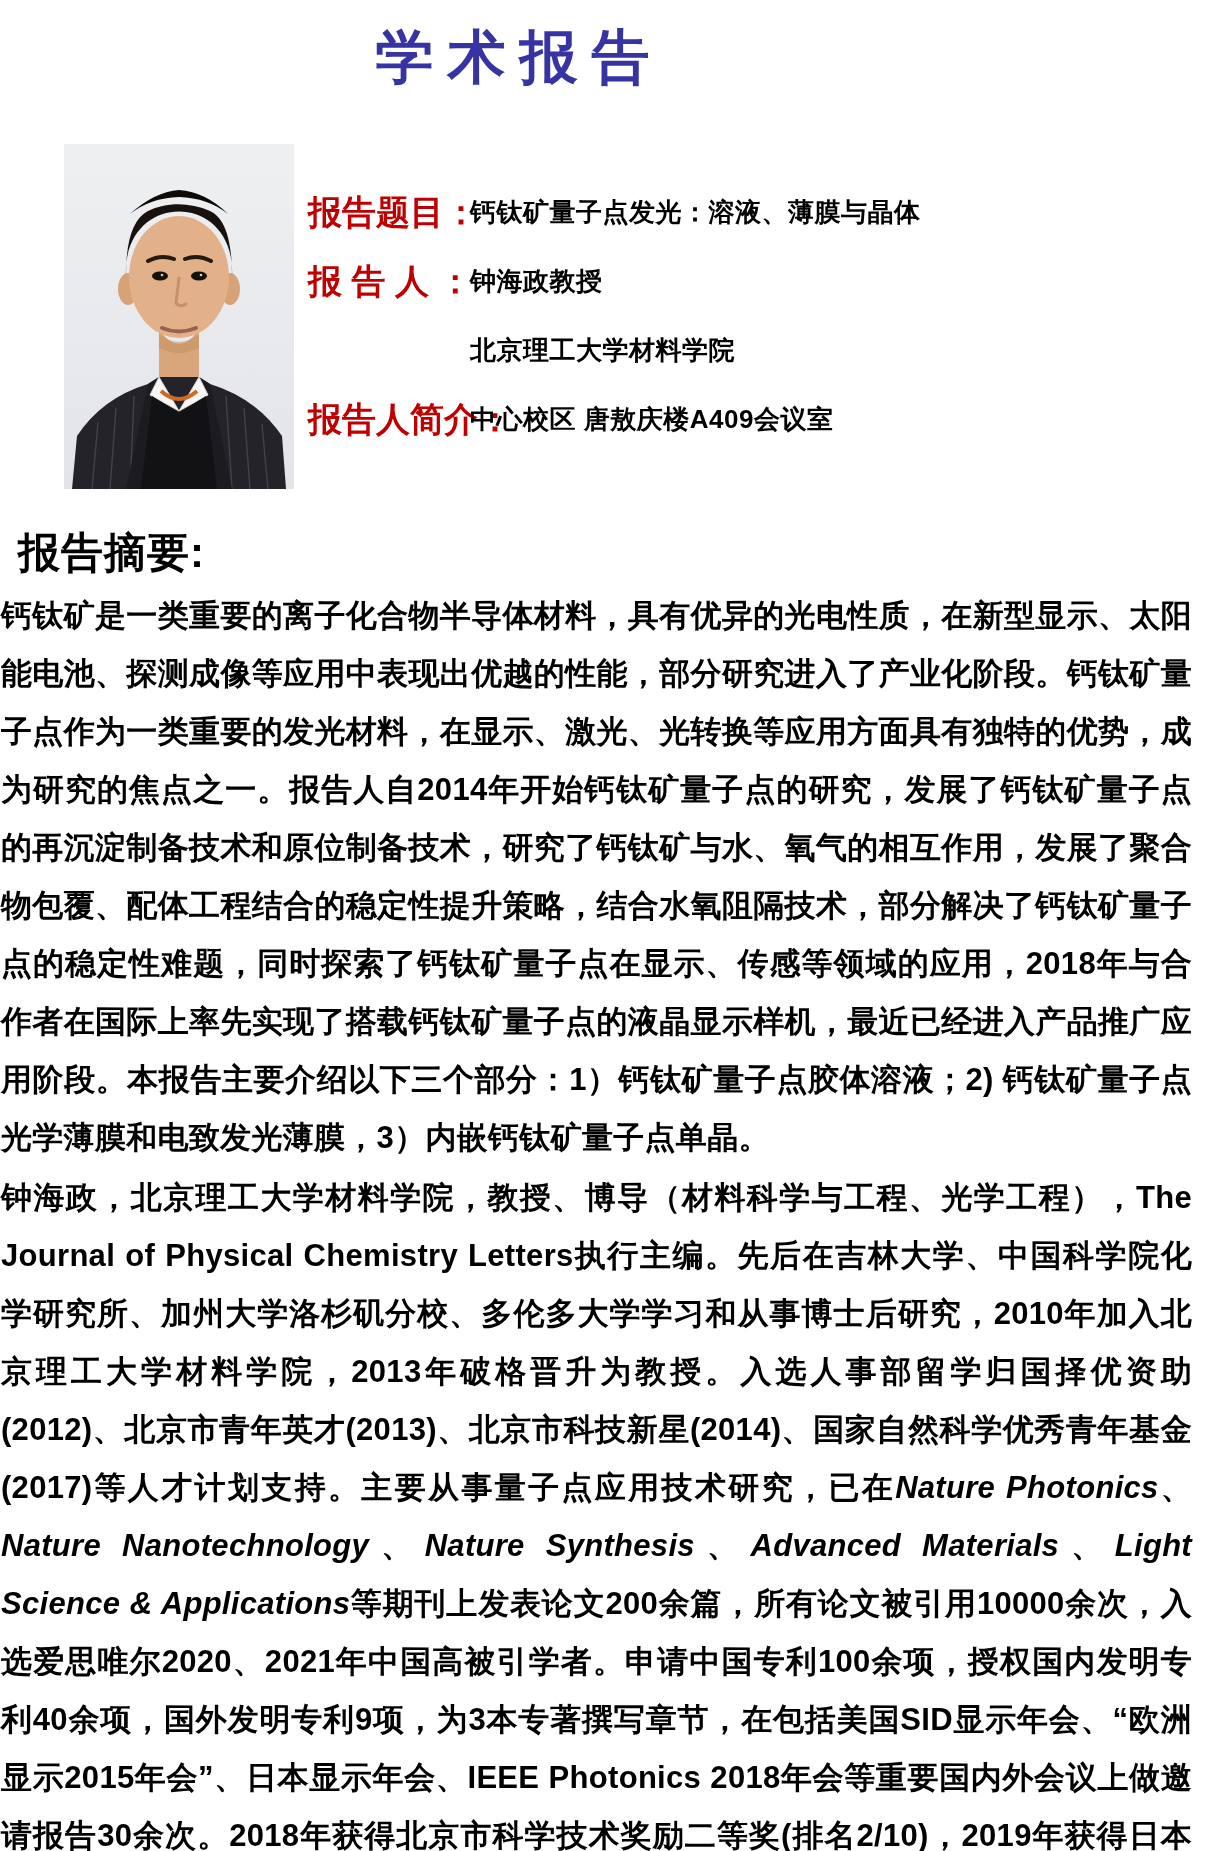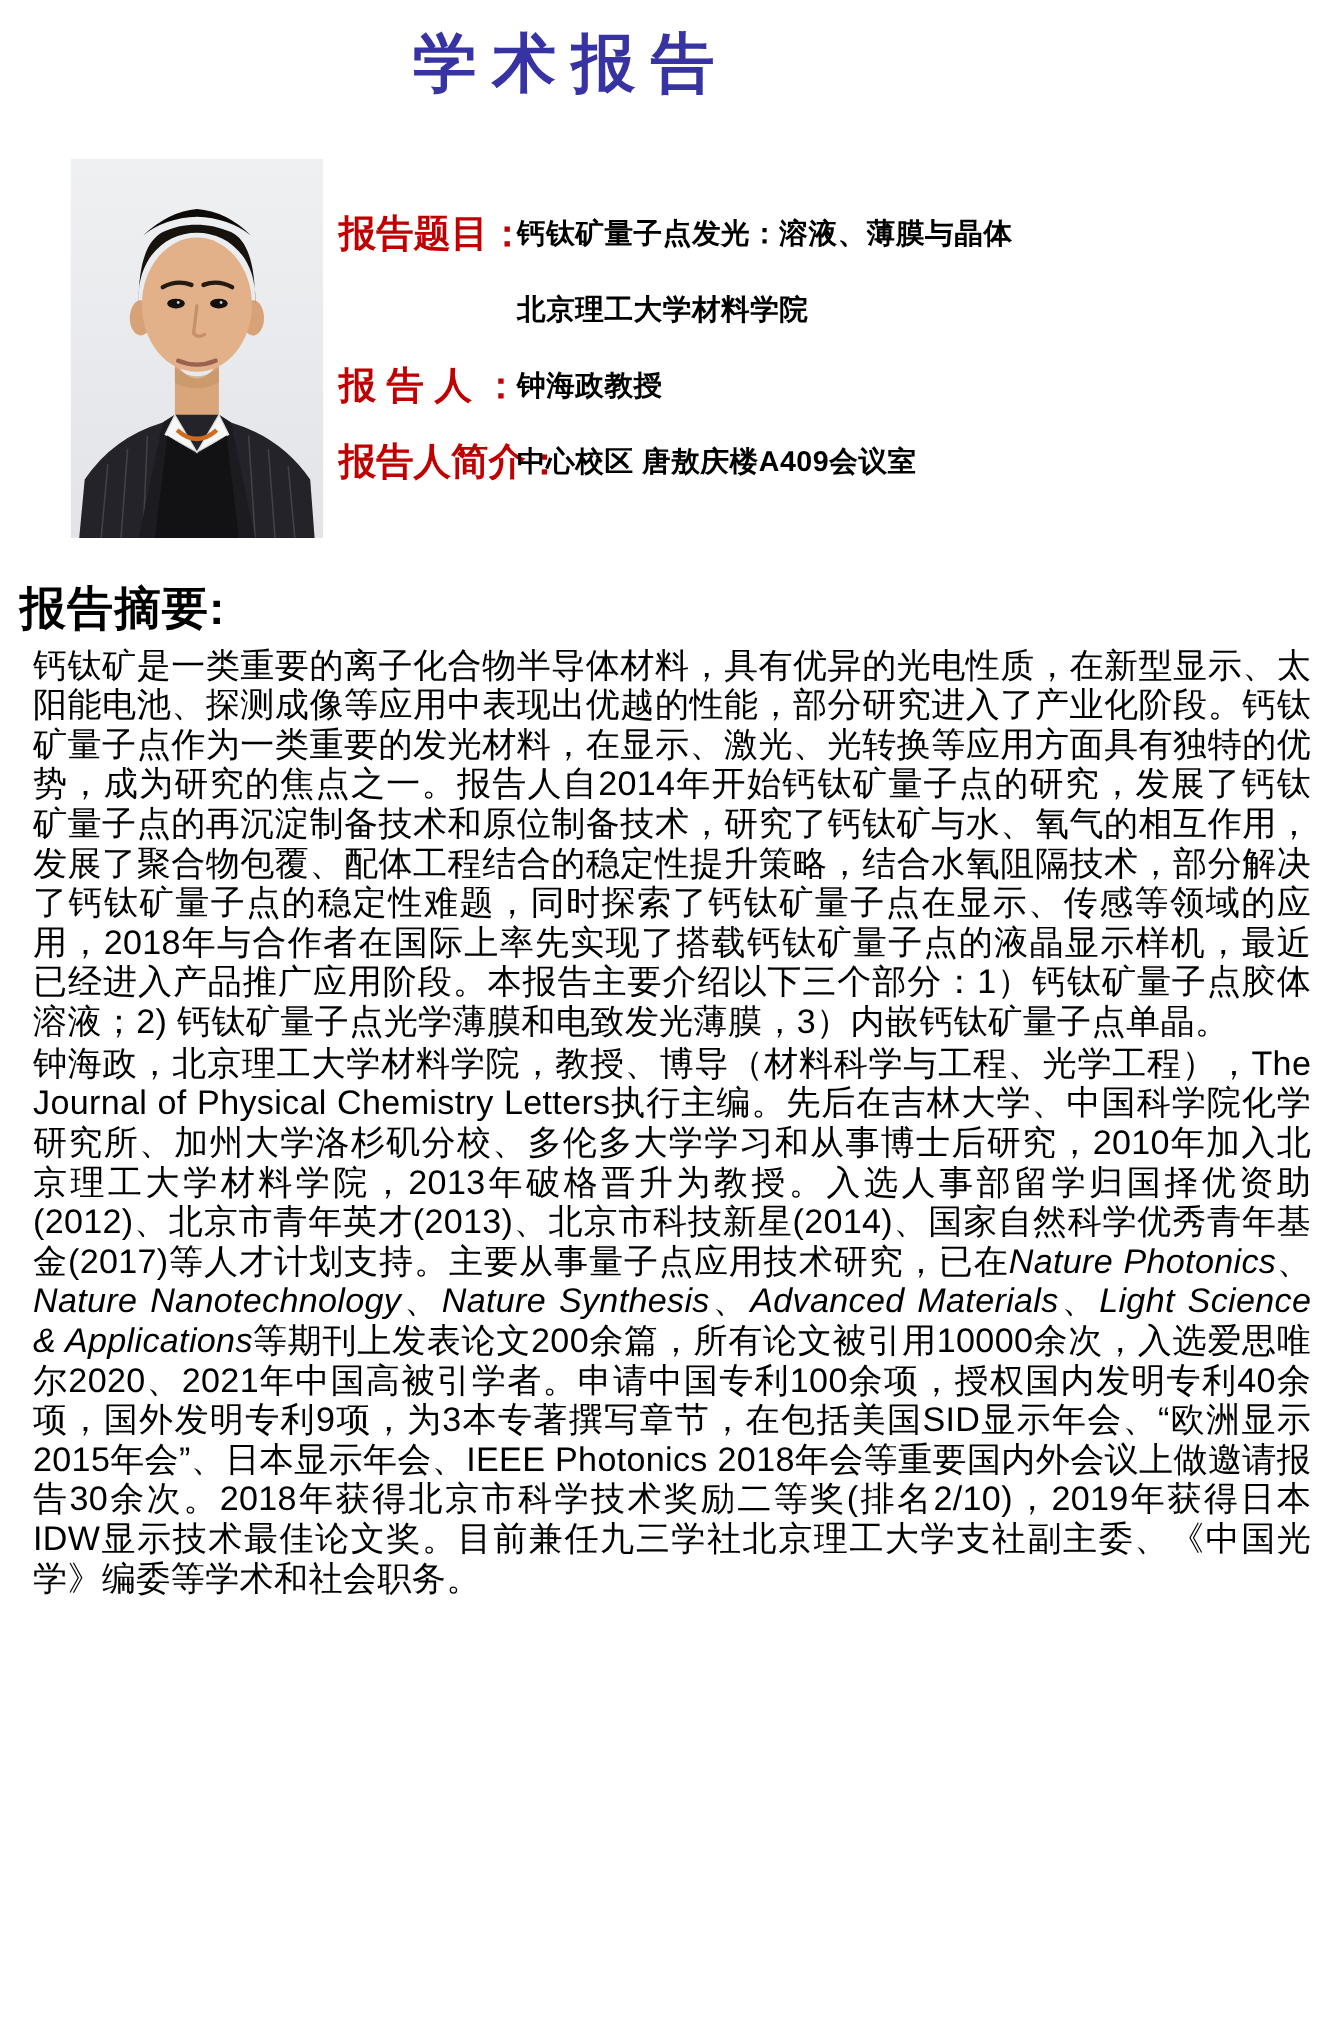--- a/index.html
+++ b/index.html
@@ -54,25 +54,26 @@
     letter-spacing: 0.5px;
   }
   .section-heading {
     margin: 36px 18px 6px 18px;
     font-size: 42px;
     font-weight: bold;
     letter-spacing: 1px;
   }
   .section-heading.bio-h { margin-top: 8px; }
   .body-text {
-    margin: 2px 17px 0 30px;
+    margin: 2px 17px 0 1px;
     font-size: 31px;
-    line-height: 36px;
+    line-height: 58px;
     text-align: justify;
     letter-spacing: 0.3px;
+    font-weight: bold;
   }
   .body-text em { font-style: italic; }
 </style>
 </head>
 <body>
 
 <div class="page">
 
   <h1 class="title">学术报告</h1>
 
@@ -132,26 +133,26 @@
 
         <path d="M88,252 L115,269 L142,252 L153,345 L77,345 Z" fill="#121215"></path>
       </svg>
     </div>
     <div class="info" id="info-rows">
         <div class="info-row">
           <span class="info-label">报告题目：</span>
           <span class="info-value">钙钛矿量子点发光：溶液、薄膜与晶体</span>
         </div>
         <div class="info-row">
+          <span class="info-label">报 告 人 ：</span>
+          <span class="info-value">钟海政教授</span>
+        </div>
+        <div class="info-row">
           <span class="info-label"></span>
           <span class="info-value">北京理工大学材料学院</span>
-        </div>
-        <div class="info-row">
-          <span class="info-label">报 告 人 ：</span>
-          <span class="info-value">钟海政教授</span>
         </div>
         <div class="info-row">
           <span class="info-label">报告人简介：</span>
           <span class="info-value">中心校区 唐敖庆楼A409会议室</span>
         </div>
       </div>
   </div>
 
   <h2 class="section-heading">报告摘要:</h2>
   <p class="body-text">钙钛矿是一类重要的离子化合物半导体材料，具有优异的光电性质，在新型显示、太阳能电池、探测成像等应用中表现出优越的性能，部分研究进入了产业化阶段。钙钛矿量子点作为一类重要的发光材料，在显示、激光、光转换等应用方面具有独特的优势，成为研究的焦点之一。报告人自2014年开始钙钛矿量子点的研究，发展了钙钛矿量子点的再沉淀制备技术和原位制备技术，研究了钙钛矿与水、氧气的相互作用，发展了聚合物包覆、配体工程结合的稳定性提升策略，结合水氧阻隔技术，部分解决了钙钛矿量子点的稳定性难题，同时探索了钙钛矿量子点在显示、传感等领域的应用，2018年与合作者在国际上率先实现了搭载钙钛矿量子点的液晶显示样机，最近已经进入产品推广应用阶段。本报告主要介绍以下三个部分：1）钙钛矿量子点胶体溶液；2) 钙钛矿量子点光学薄膜和电致发光薄膜，3）内嵌钙钛矿量子点单晶。</p>

